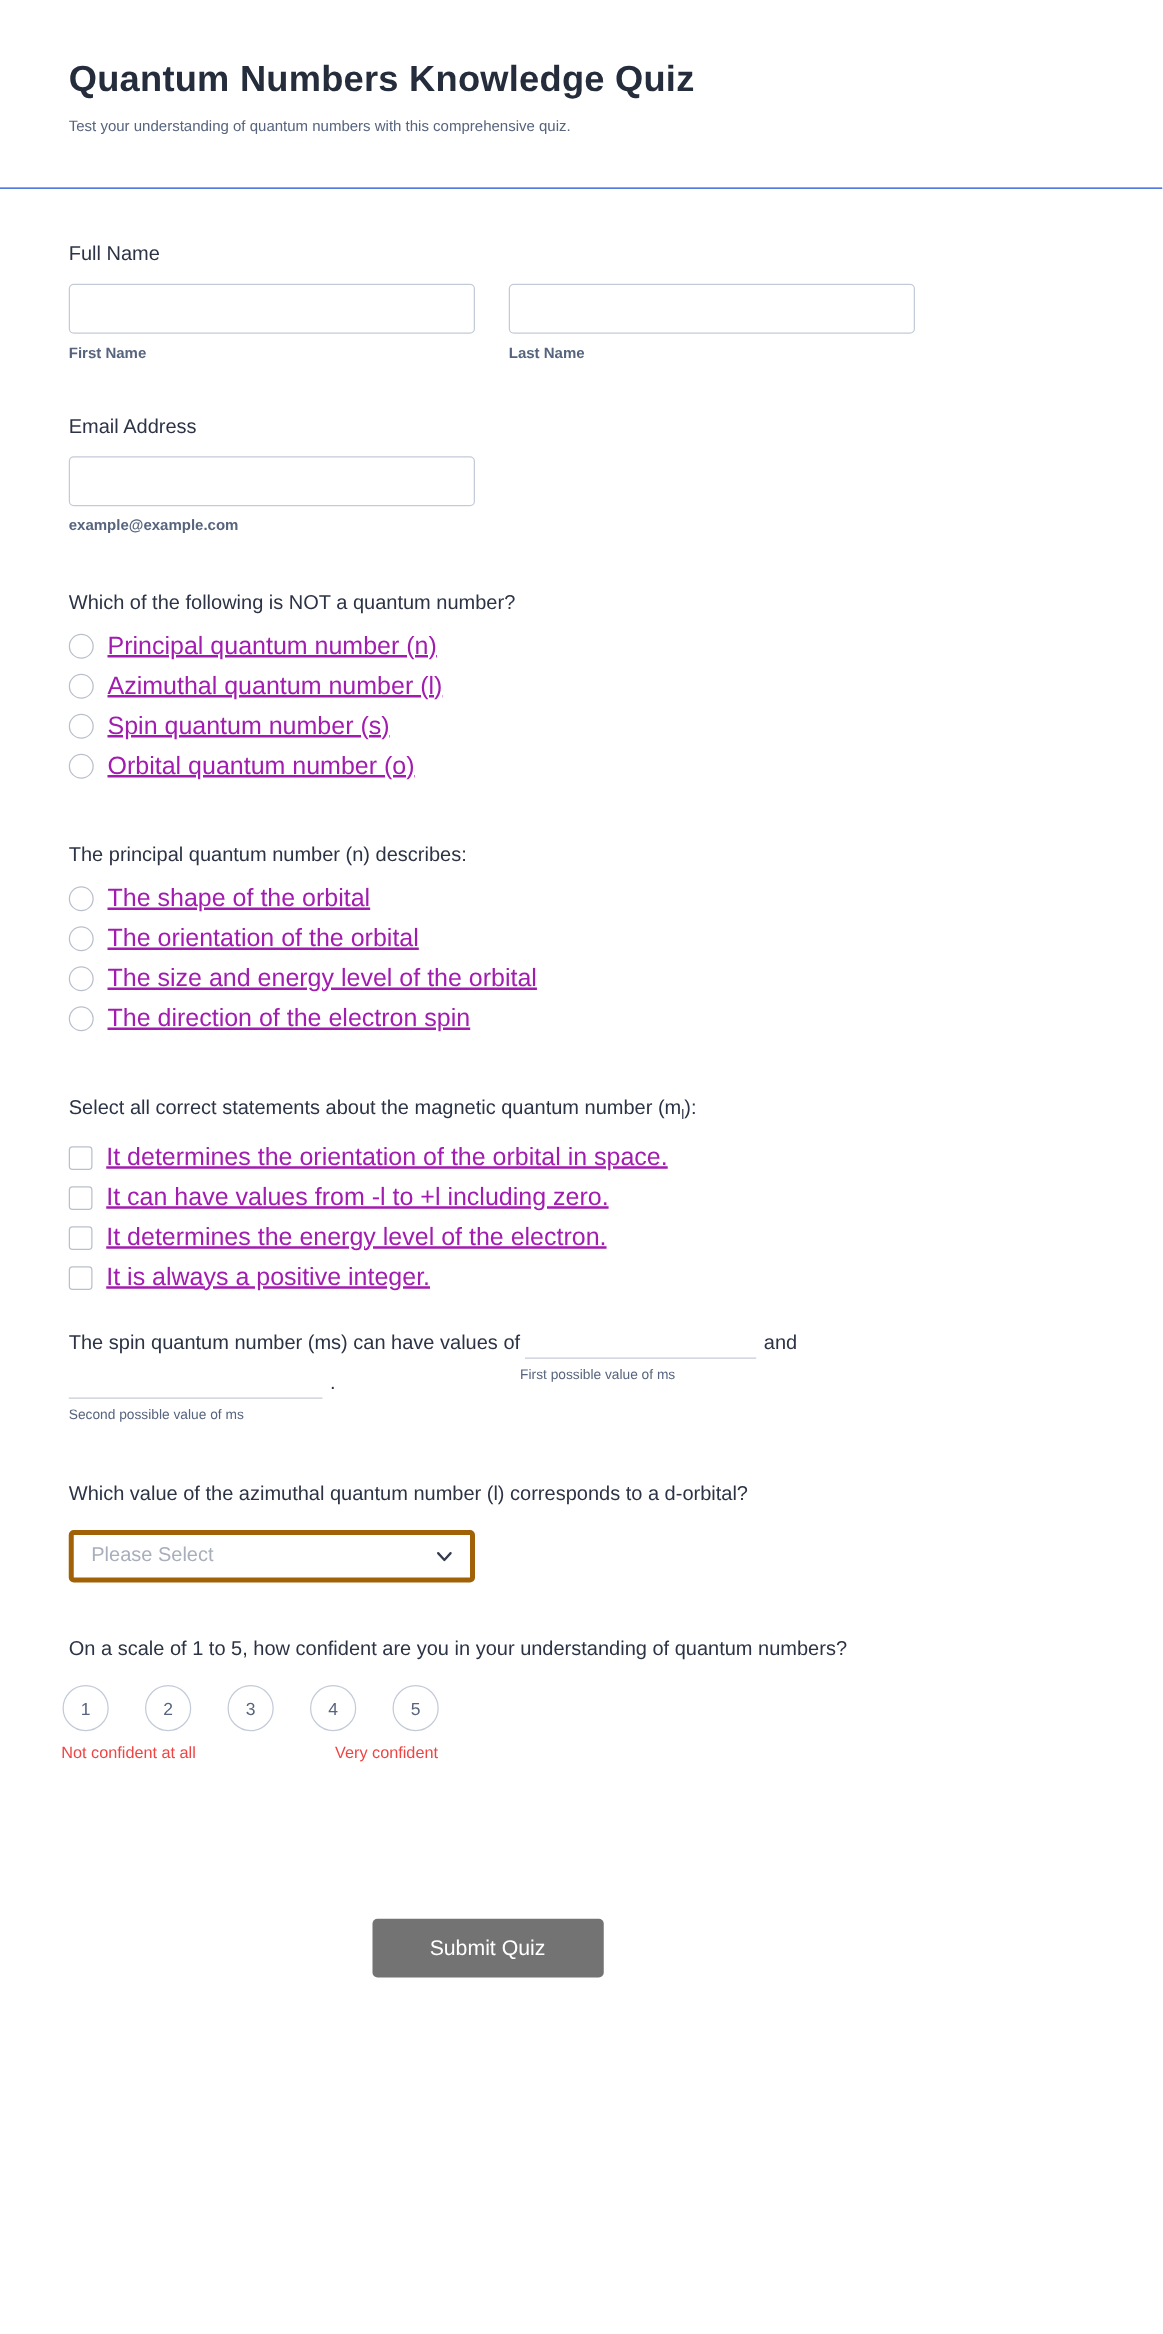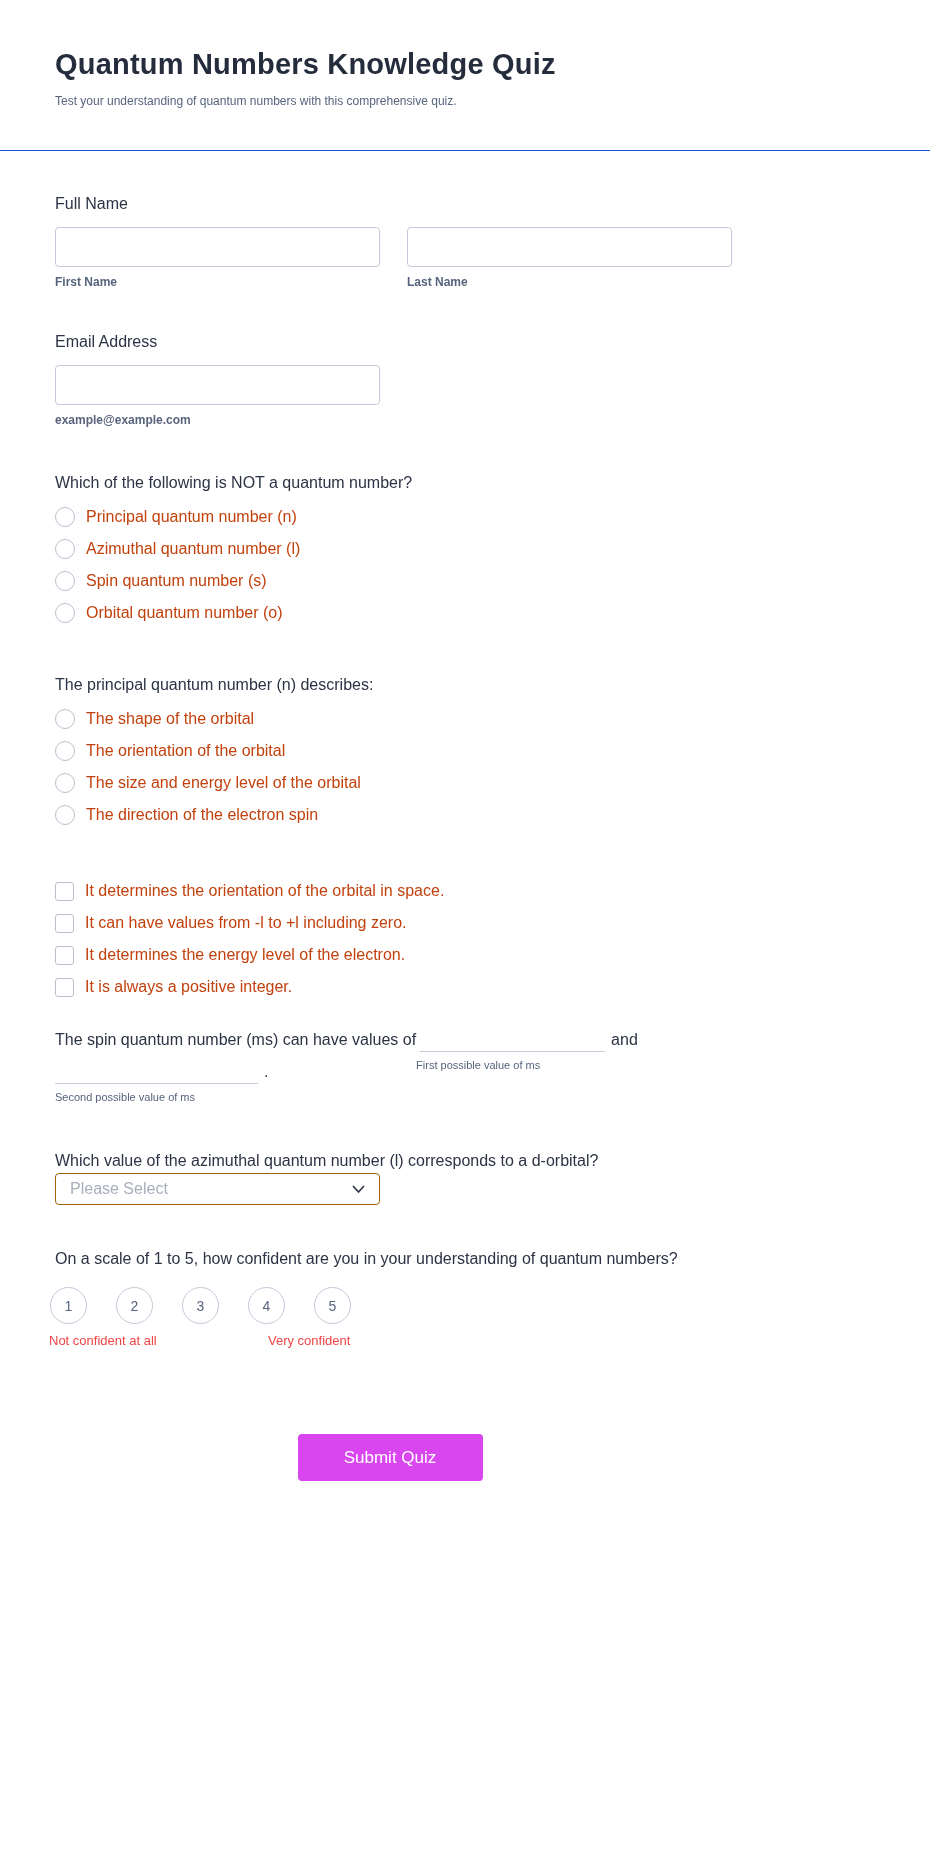--- a/index.html
+++ b/index.html
@@ -27,38 +27,38 @@
   .options { margin-top:6px; }
   .option-row { display:flex; align-items:center; height:32px; cursor:pointer; }
   .radio {
     width:20px; height:20px; border:1px solid #b9c0cc; border-radius:50%;
     background:#fff; flex:0 0 auto;
   }
   .checkbox {
     width:19px; height:19px; border:1px solid #b9c0cc; border-radius:3px;
     background:#fff; flex:0 0 auto;
   }
-  .option-label { margin-left:11px; font-size:16px; color:#c2410c; }
+  .option-label { margin-left:11px; font-size:20px; color:#a21caf;text-decoration:underline; }
   .fill-blank { margin-top:24px; font-size:16px; line-height:26px; }
   .blank-wrap { display:inline-block; position:relative;text-decoration:underline; }
   .blank-input {
     border:none; border-bottom:1px solid #c7ccd8; background:transparent;
     font-size:16px; font-family:inherit; color:#2c3345; padding:2px 4px; outline:none;
   }
   .blank-1 { width:185px; margin-left:4px; }
   .blank-2 { width:203px; }
   .blank-sublabel {
     position:absolute; left:0; top:calc(100% - 1px);
     font-size:11px; color:#57647e; white-space:nowrap;
   }
   .fill-line2 { margin-top:6px; }
   .fill-blank .tail { margin-left:6px; }
   .dropdown-field { margin-top:38px; }
   .dropdown {
-    margin-top:0; width:325px; height:32px; border:1px solid #a16207; border-radius:4px;
+    margin-top:16px; width:325px; height:42px; border:4px solid #a16207; border-radius:4px;
     display:flex; align-items:center; justify-content:space-between;
     padding:0 14px; cursor:pointer; background:#fff;
   }
   .dropdown-placeholder { font-size:16px; color:#a8aebc; }
   .scale-field { margin-top:42px; }
   .scale-row { display:flex; gap:29px; margin-top:16px; margin-left:-5px; }
   .scale-circle {
     width:37px; height:37px; border:1px solid #c3cad8; border-radius:50%;
     display:flex; align-items:center; justify-content:center;
     font-size:14px; color:#57647e; cursor:pointer; background:#fff;
@@ -146,20 +146,21 @@
         <span class="option-label">The size and energy level of the orbital</span>
       </div>
       <div class="option-row">
         <span class="radio"></span>
         <span class="option-label">The direction of the electron spin</span>
       </div>
     </div>
   </div>
 
   <div class="field">
+    <div class="question"><span>Select all correct statements about the magnetic quantum number (m</span><sub>l</sub><span>):</span></div>
     <div class="options">
       <div class="option-row">
         <span class="checkbox"></span>
         <span class="option-label">It determines the orientation of the orbital in space.</span>
       </div>
       <div class="option-row">
         <span class="checkbox"></span>
         <span class="option-label">It can have values from -l to +l including zero.</span>
       </div>
       <div class="option-row">
@@ -202,16 +203,16 @@
       <div class="scale-circle">4</div>
       <div class="scale-circle">5</div>
     </div>
     <div class="scale-labels">
       <div class="scale-label scale-label-left">Not confident at all</div>
       <div class="scale-label scale-label-right">Very confident</div>
     </div>
   </div>
 
   <div class="submit-row">
-    <button class="submit-button" style="background: #d946ef;">Submit Quiz</button>
+    <button class="submit-button" style="background: #737373; margin-top: 40px;">Submit Quiz</button>
   </div>
 
 </div>
 
 </body></html>

